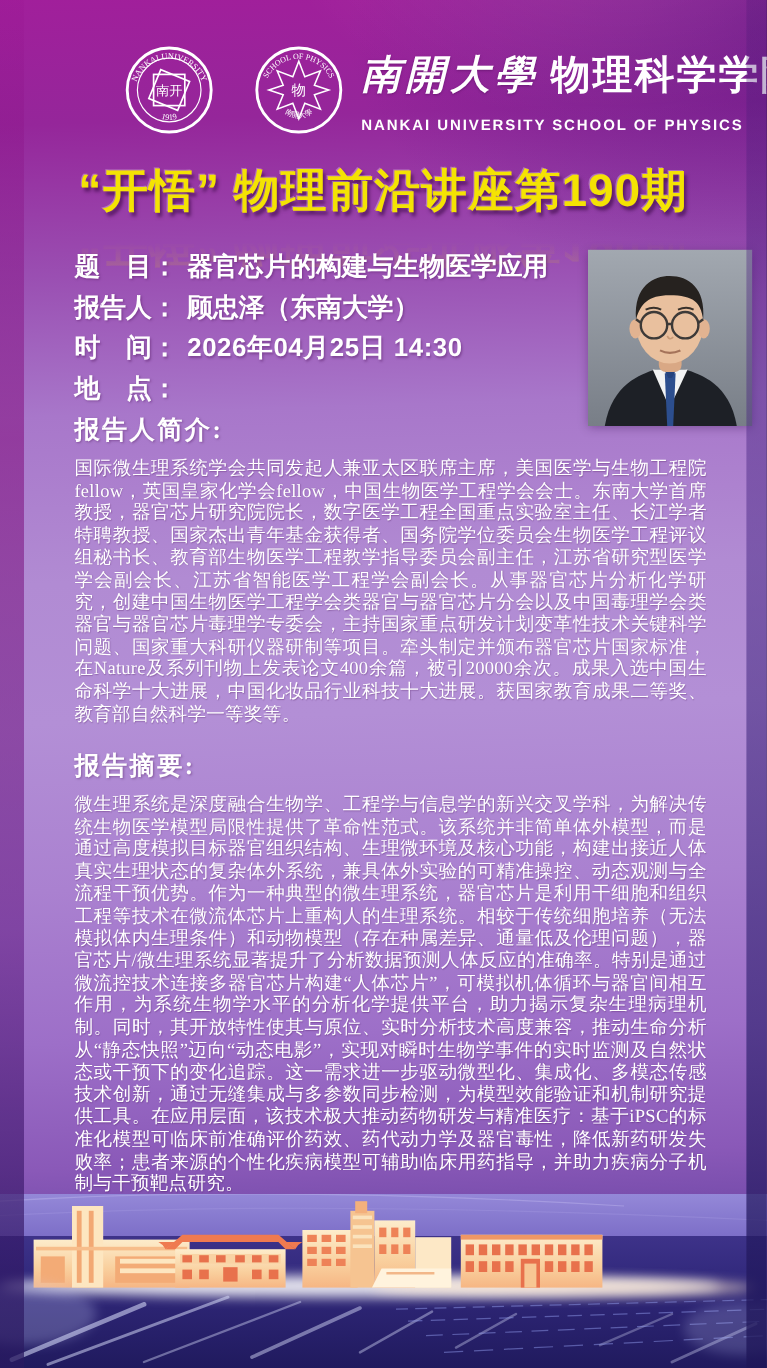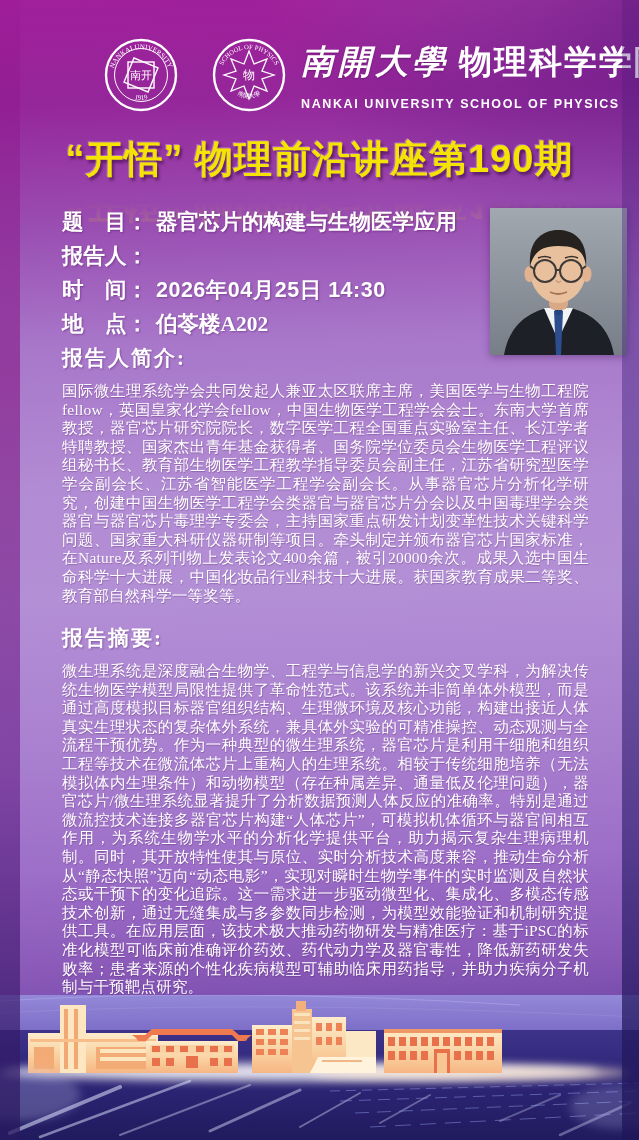--- a/index.html
+++ b/index.html
@@ -116,28 +116,28 @@
     <div class="title-reflection" aria-hidden="true">“开悟” 物理前沿讲座第190期</div>
   </div>
 
   <div class="info">
     <div class="info-row">
       <span class="info-label">题　目：</span>
       <span class="info-value">器官芯片的构建与生物医学应用</span>
     </div>
     <div class="info-row">
       <span class="info-label">报告人：</span>
+      <span class="info-value">顾忠泽（东南大学）</span>
     </div>
     <div class="info-row numeric">
       <span class="info-label">时　间：</span>
       <span class="info-value">2026年04月25日  14:30</span>
     </div>
     <div class="info-row">
       <span class="info-label">地　点：</span>
-      <span class="info-value">伯苓楼A202</span>
     </div>
   </div>
 
   <svg class="photo" viewBox="0 0 137 147">
     <defs>
       <linearGradient id="pbg" x1="0" y1="0" x2="0" y2="1">
         <stop offset="0" stop-color="#a2a8b0"></stop>
           <stop offset="1" stop-color="#787e87"></stop>
       </linearGradient>
     </defs>

